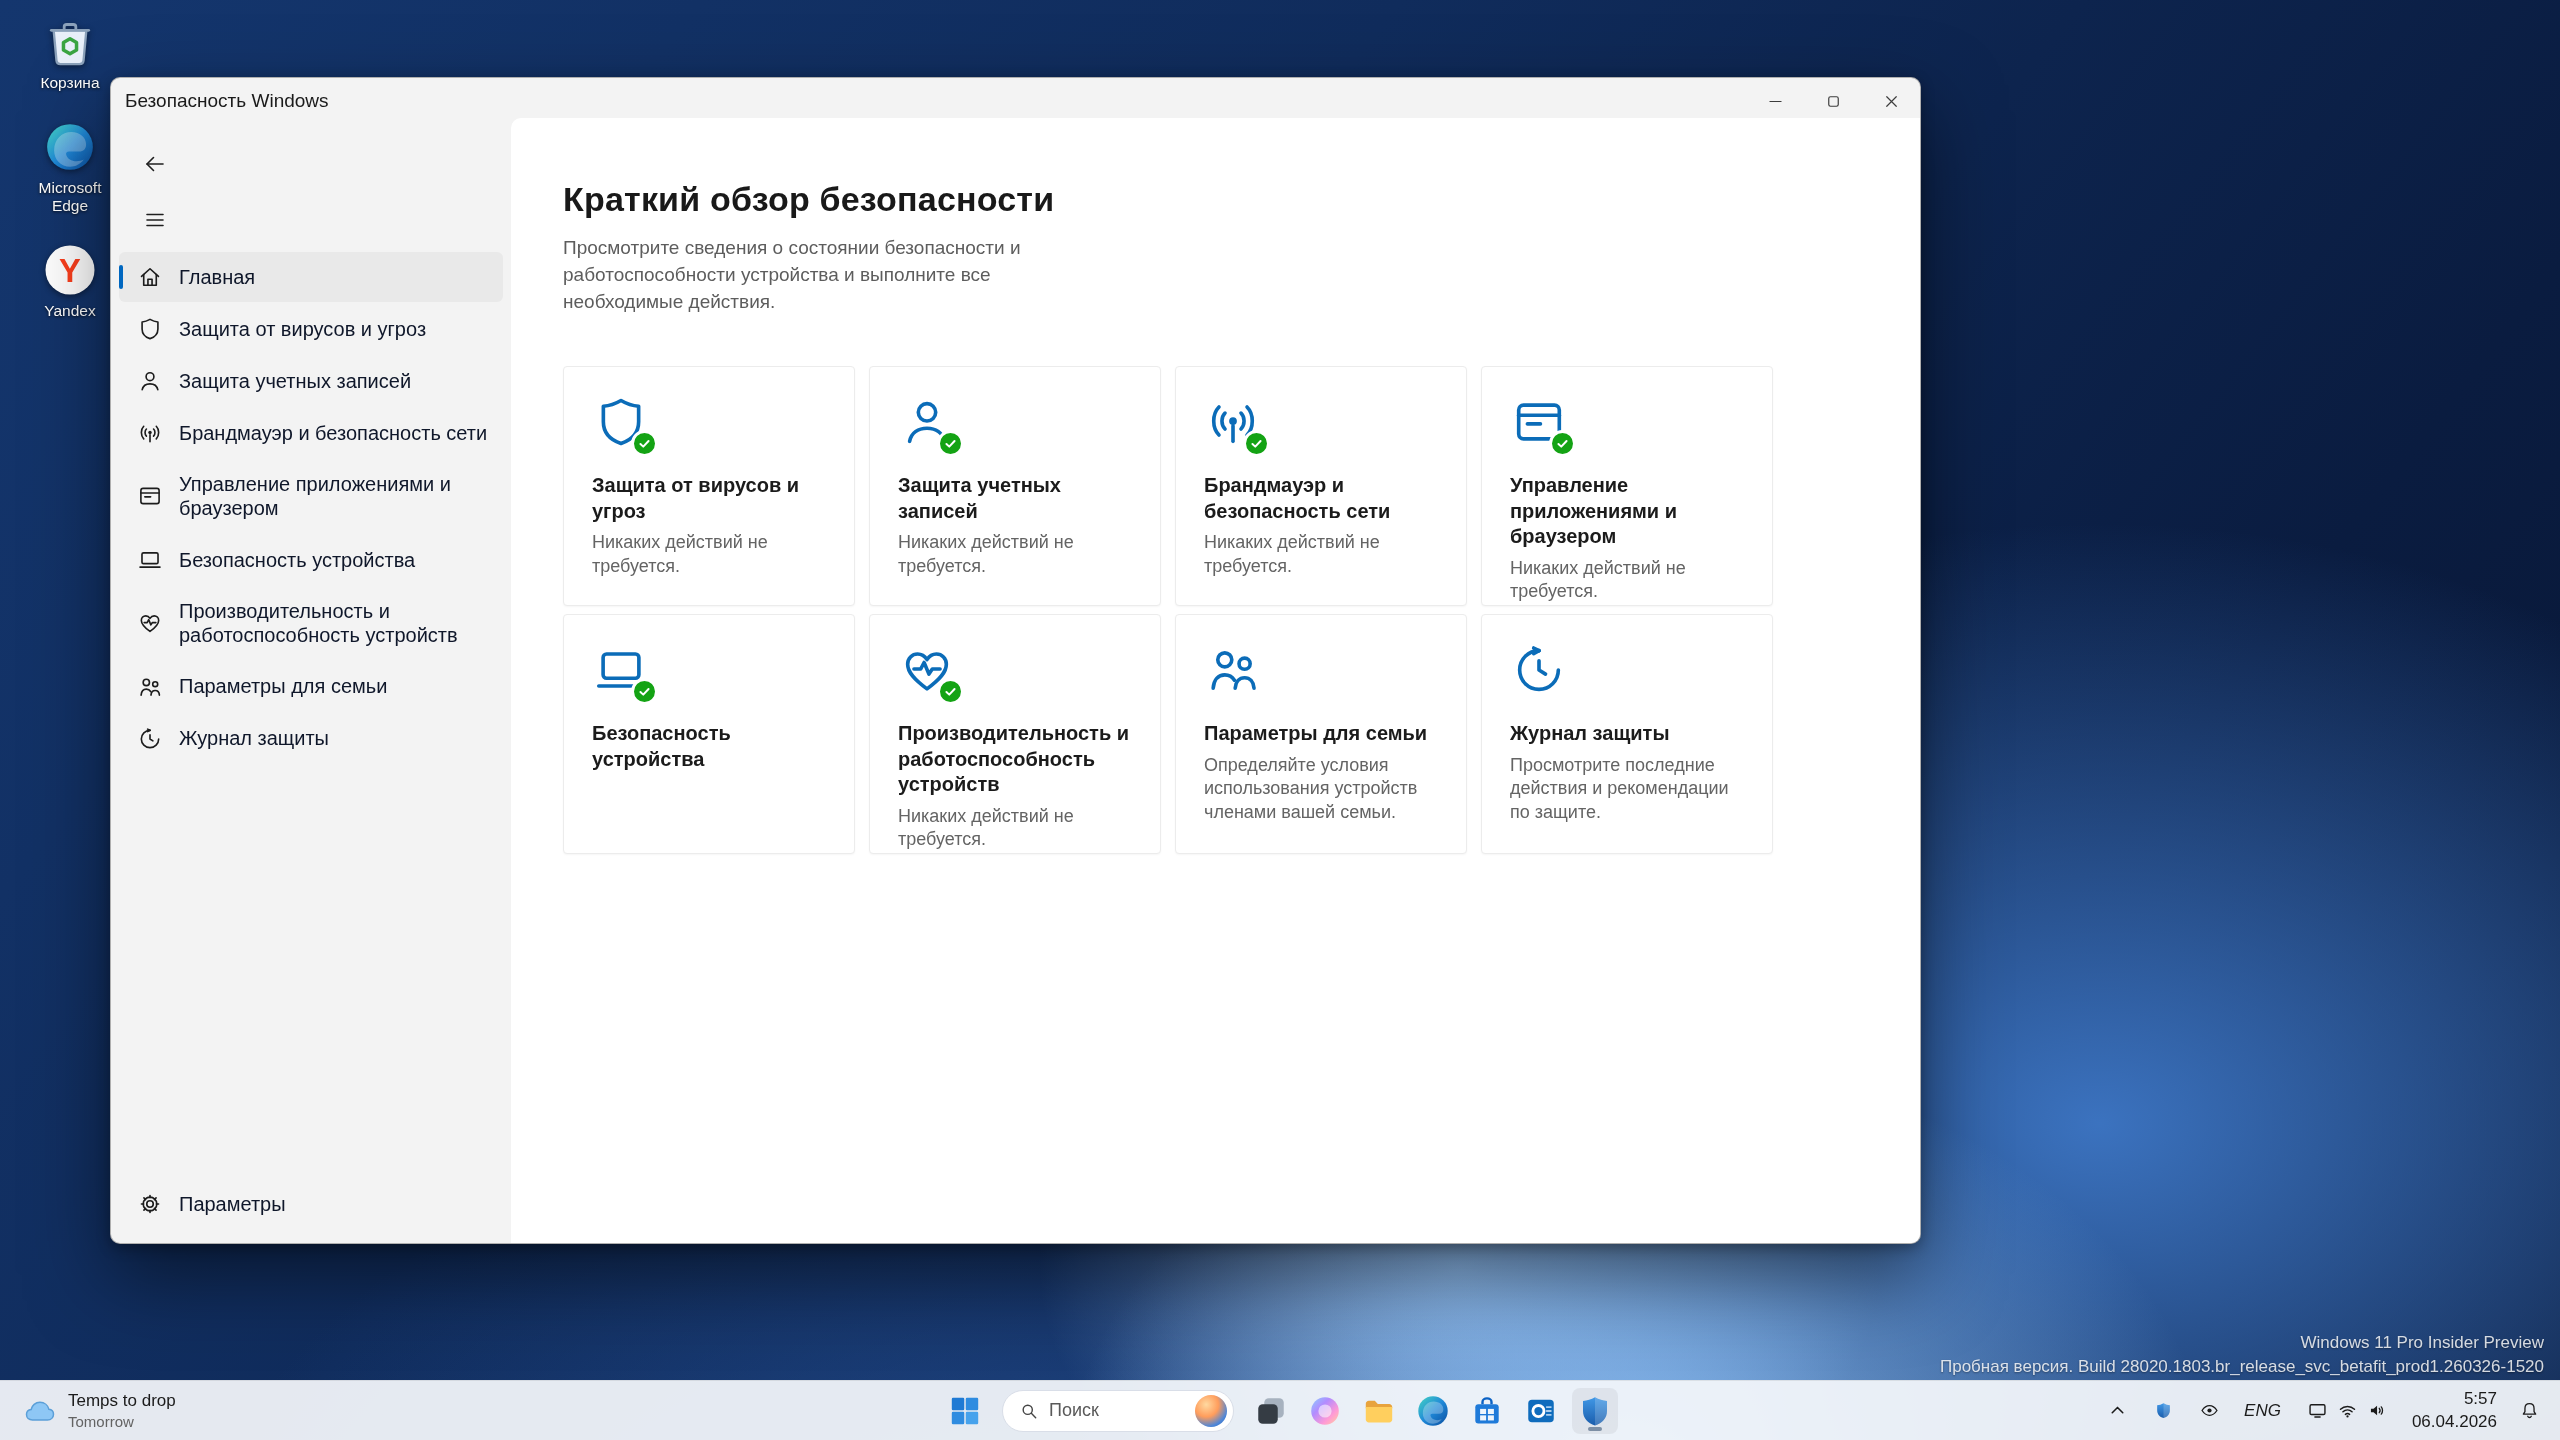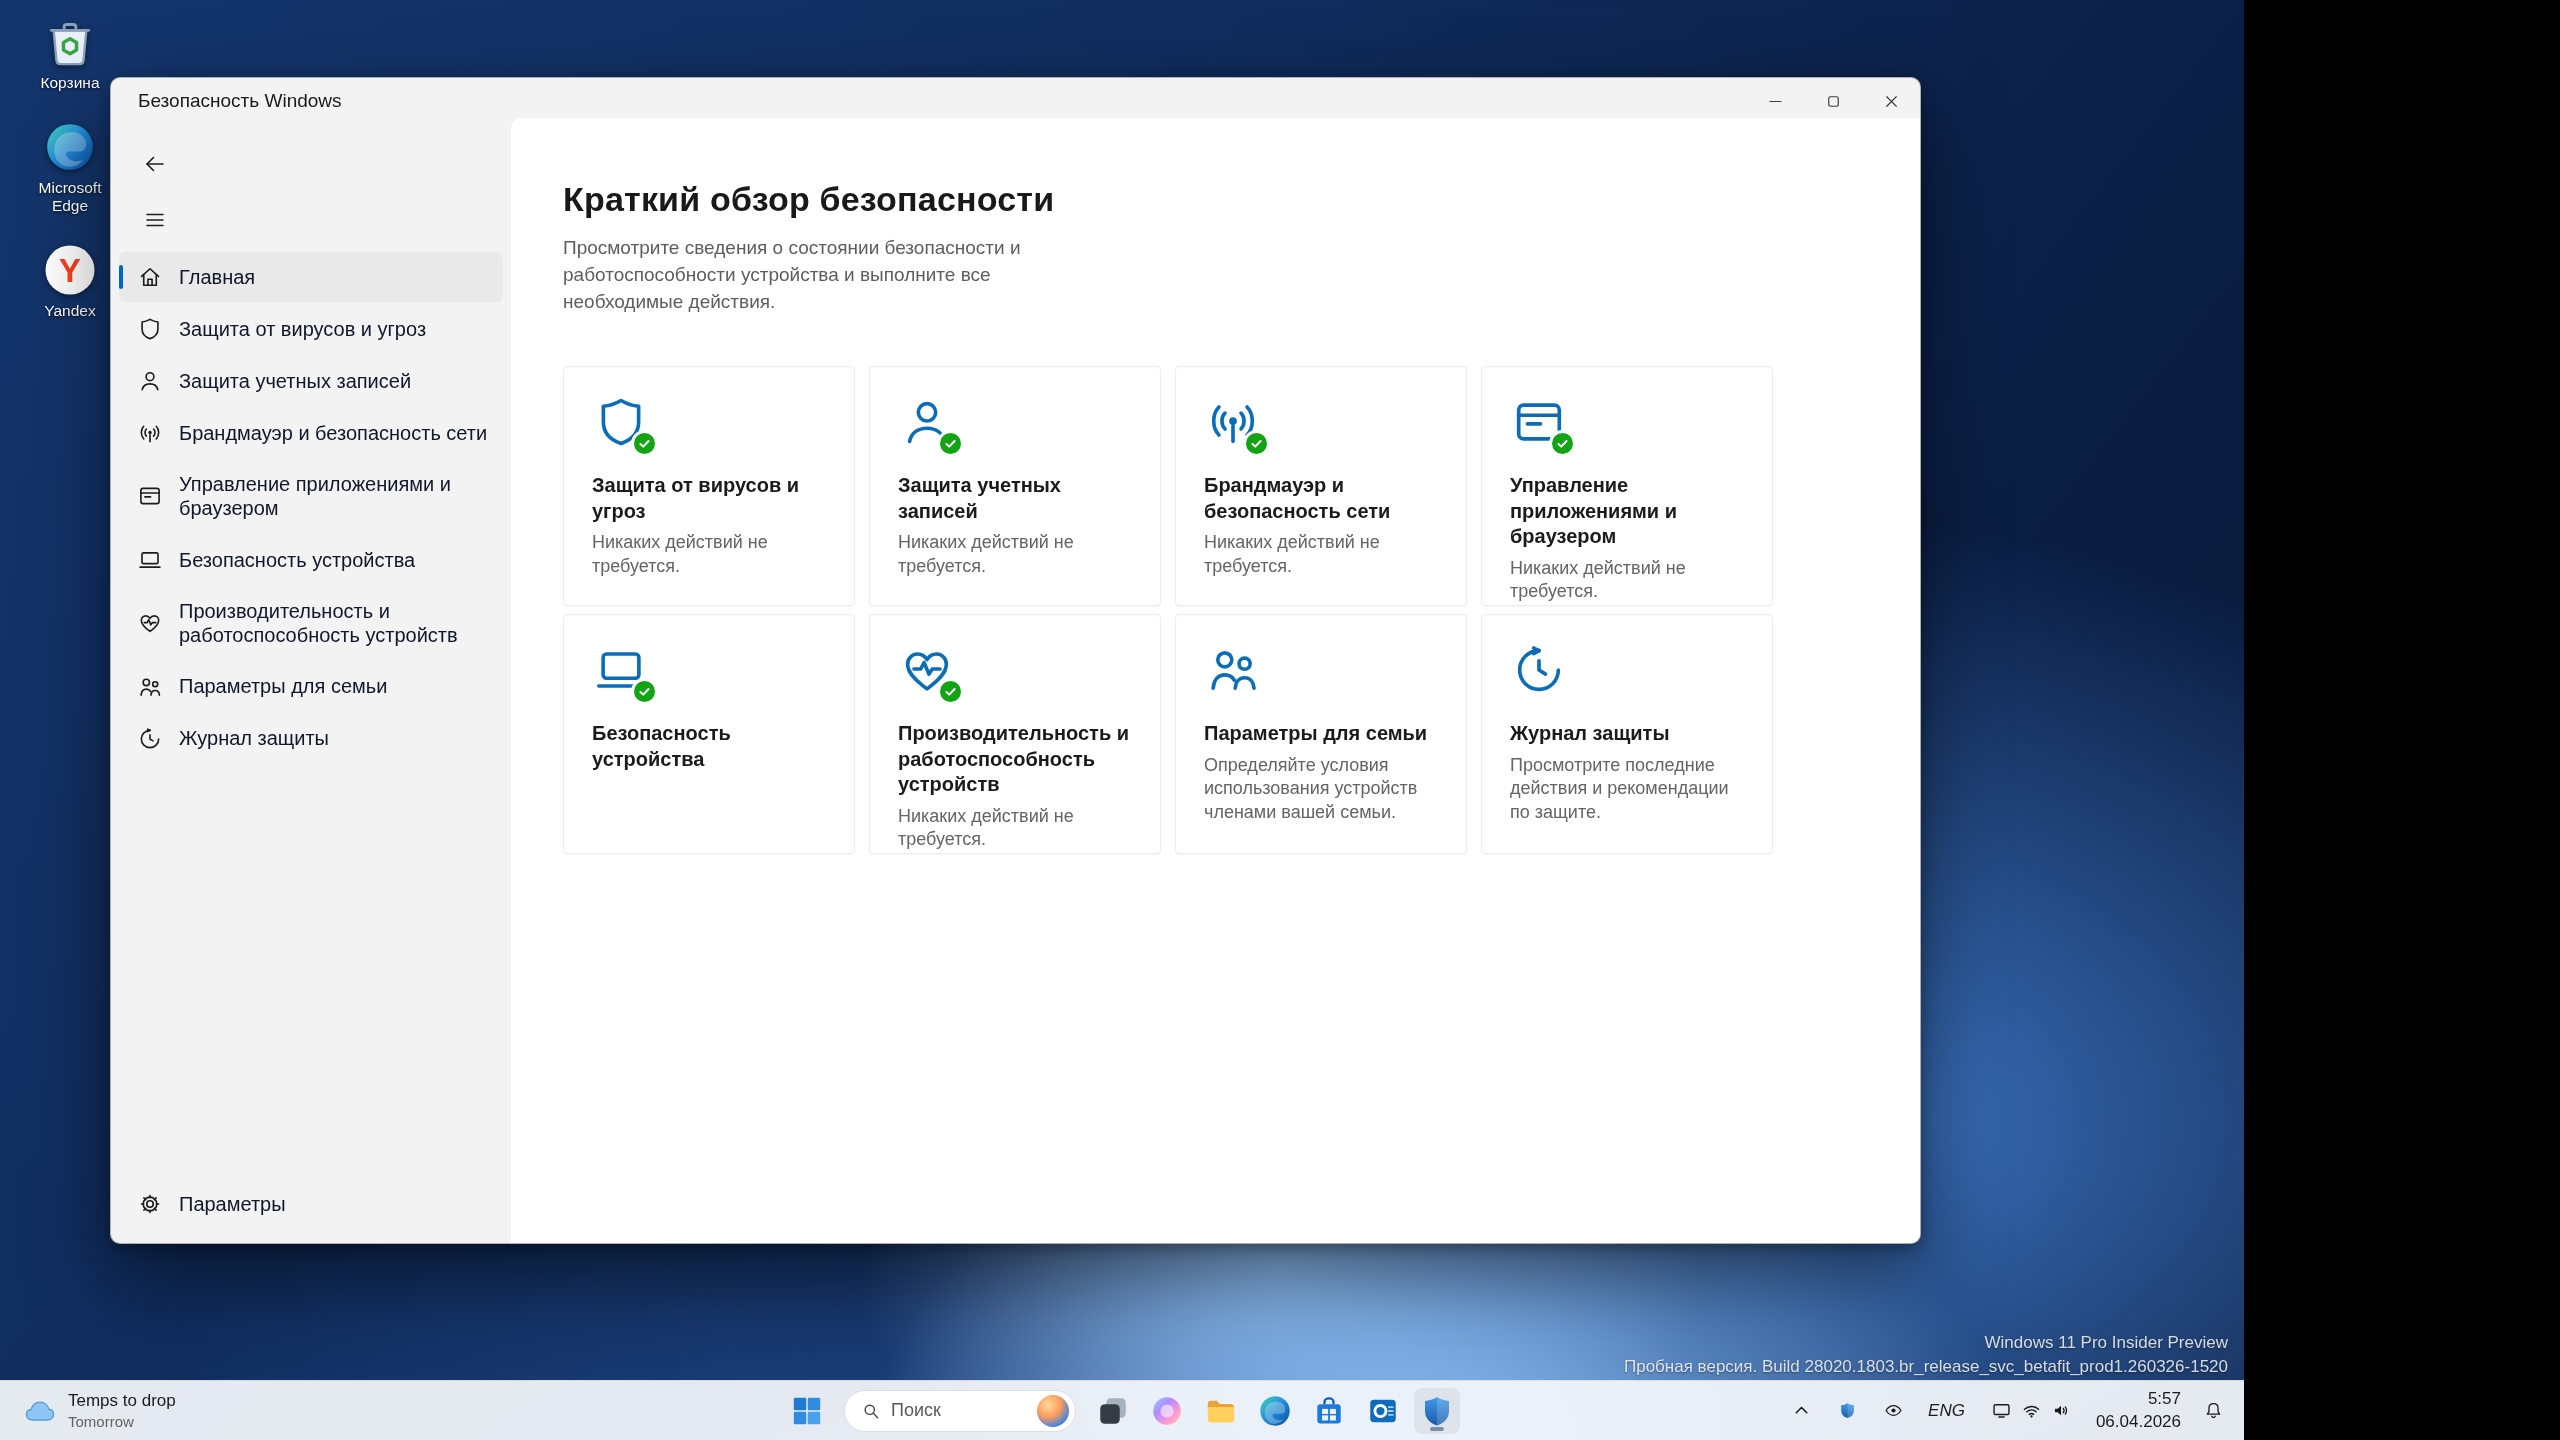--- a/index.html
+++ b/index.html
@@ -1,18 +1,18 @@
 <!DOCTYPE html>
 <html style="--accent: #0067c0; --icon-blue: #0b6cb8; --ok-green: #14a314; --window-bg: #f3f3f3; --taskbar-bg: #f2f5fa;"><head>
 <meta charset="utf-8">
 <style>
   * { margin:0; padding:0; box-sizing:border-box; }
   html,body { width:2560px; height:1440px; overflow:hidden; background:#000;
     font-family:"Liberation Sans","DejaVu Sans",sans-serif; }
-  #screen { position:relative; width:2244px; height:1440px; overflow:hidden;
+  #screen { position:relative; width:2560px; height:1440px; overflow:hidden;
     background:
       radial-gradient(1050px 800px at 64% 104%, rgba(146,198,252,.95) 0%, rgba(146,198,252,0) 55%),
       radial-gradient(1400px 1000px at 82% 78%, rgba(68,130,214,.85) 0%, rgba(68,130,214,0) 60%),
       radial-gradient(1600px 1100px at 42% 118%, rgba(46,98,178,.8) 0%, rgba(46,98,178,0) 58%),
       radial-gradient(700px 500px at 57% 88%, rgba(190,224,255,.85) 0%, rgba(190,224,255,0) 60%),
       linear-gradient(128deg, #14366e 0%, #102c5c 38%, #0a1c40 75%, #081634 100%);
   }
 
   
   .desk-icons { position:absolute; left:10px; top:14px; display:flex; flex-direction:column; gap:26px; width:120px; }
@@ -23,21 +23,21 @@
 
   
   .watermark { position:absolute; right:16px; bottom:60px; text-align:right;
     color:rgba(255,255,255,.82); font-size:17px; line-height:1.45; text-shadow:0 1px 2px rgba(0,0,0,.4); }
 
   
   .app-window { position:absolute; left:110px; top:77px; width:1811px; height:1167px;
     background:#f3f3f3; border-radius:10px; border:1px solid rgba(0,0,0,.28);
     box-shadow:0 32px 80px rgba(0,0,0,.5), 0 4px 14px rgba(0,0,0,.3); overflow:hidden; }
   .titlebar { position:absolute; left:0; top:0; right:0; height:46px; display:flex; align-items:center; }
-  .titlebar-title { padding-left:27px; font-size:19px; color:#1a1a1a; }
+  .titlebar-title { padding-left:14px; font-size:19px; color:#1a1a1a; }
   .caption { position:absolute; right:0; top:0; display:flex; height:46px; }
   .cap-btn { width:58px; height:46px; display:flex; align-items:center; justify-content:center; background:transparent; border:none; }
   .cap-btn svg { width:19px; height:19px; color:#3c3c3c; }
   .cap-close { border-top-right-radius:10px; }
 
   
   .sidebar { position:absolute; left:0; top:46px; bottom:0; width:400px; display:flex; flex-direction:column; padding:0 8px; }
   .icon-btn { width:36px; height:36px; margin-left:18px; border:none; background:transparent; border-radius:6px;
     display:flex; align-items:center; justify-content:center; }
   .icon-btn svg { width:24px; height:24px; color:#1f1f1f; }

